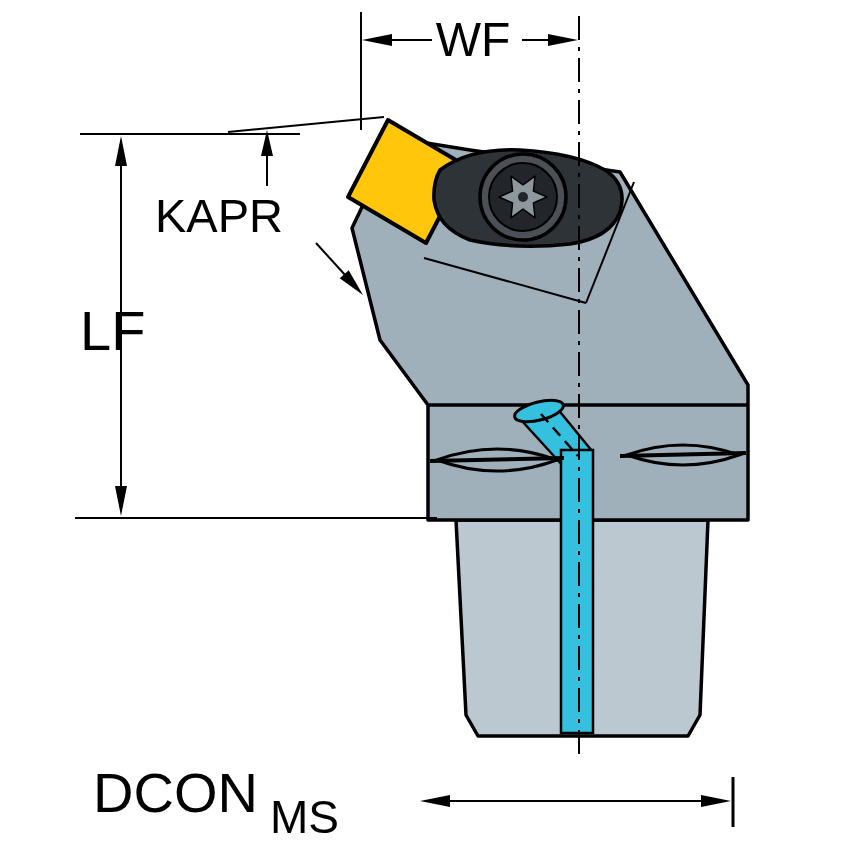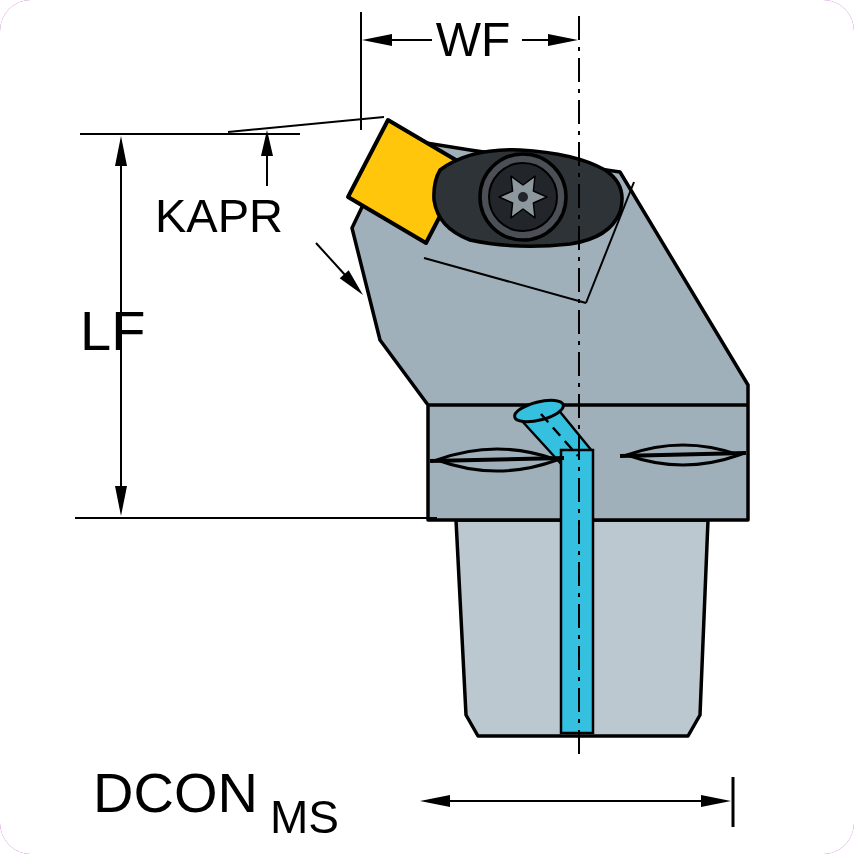--- a/index.html
+++ b/index.html
@@ -1,16 +1,16 @@
 <!DOCTYPE html>
 <html><head>
 <meta charset="utf-8">
 <style>
   html,body{margin:0;padding:0;background:#ffffff;}
-  .stage{width:854px;height:854px;position:relative;background:#a21caf;overflow:hidden;border-radius:31px;}
+  .stage{width:854px;height:854px;position:relative;background:#a21caf;overflow:hidden;}
   text{font-family:"Liberation Sans", sans-serif;fill:#000;}
   .thick{stroke:#000;stroke-width:3.5;fill:none;}
   .thin{stroke:#000;stroke-width:2;fill:none;}
 </style>
 </head>
 <body>
 
 <div class="stage">
 <svg width="854" height="854" viewBox="0 0 854 854">
 

